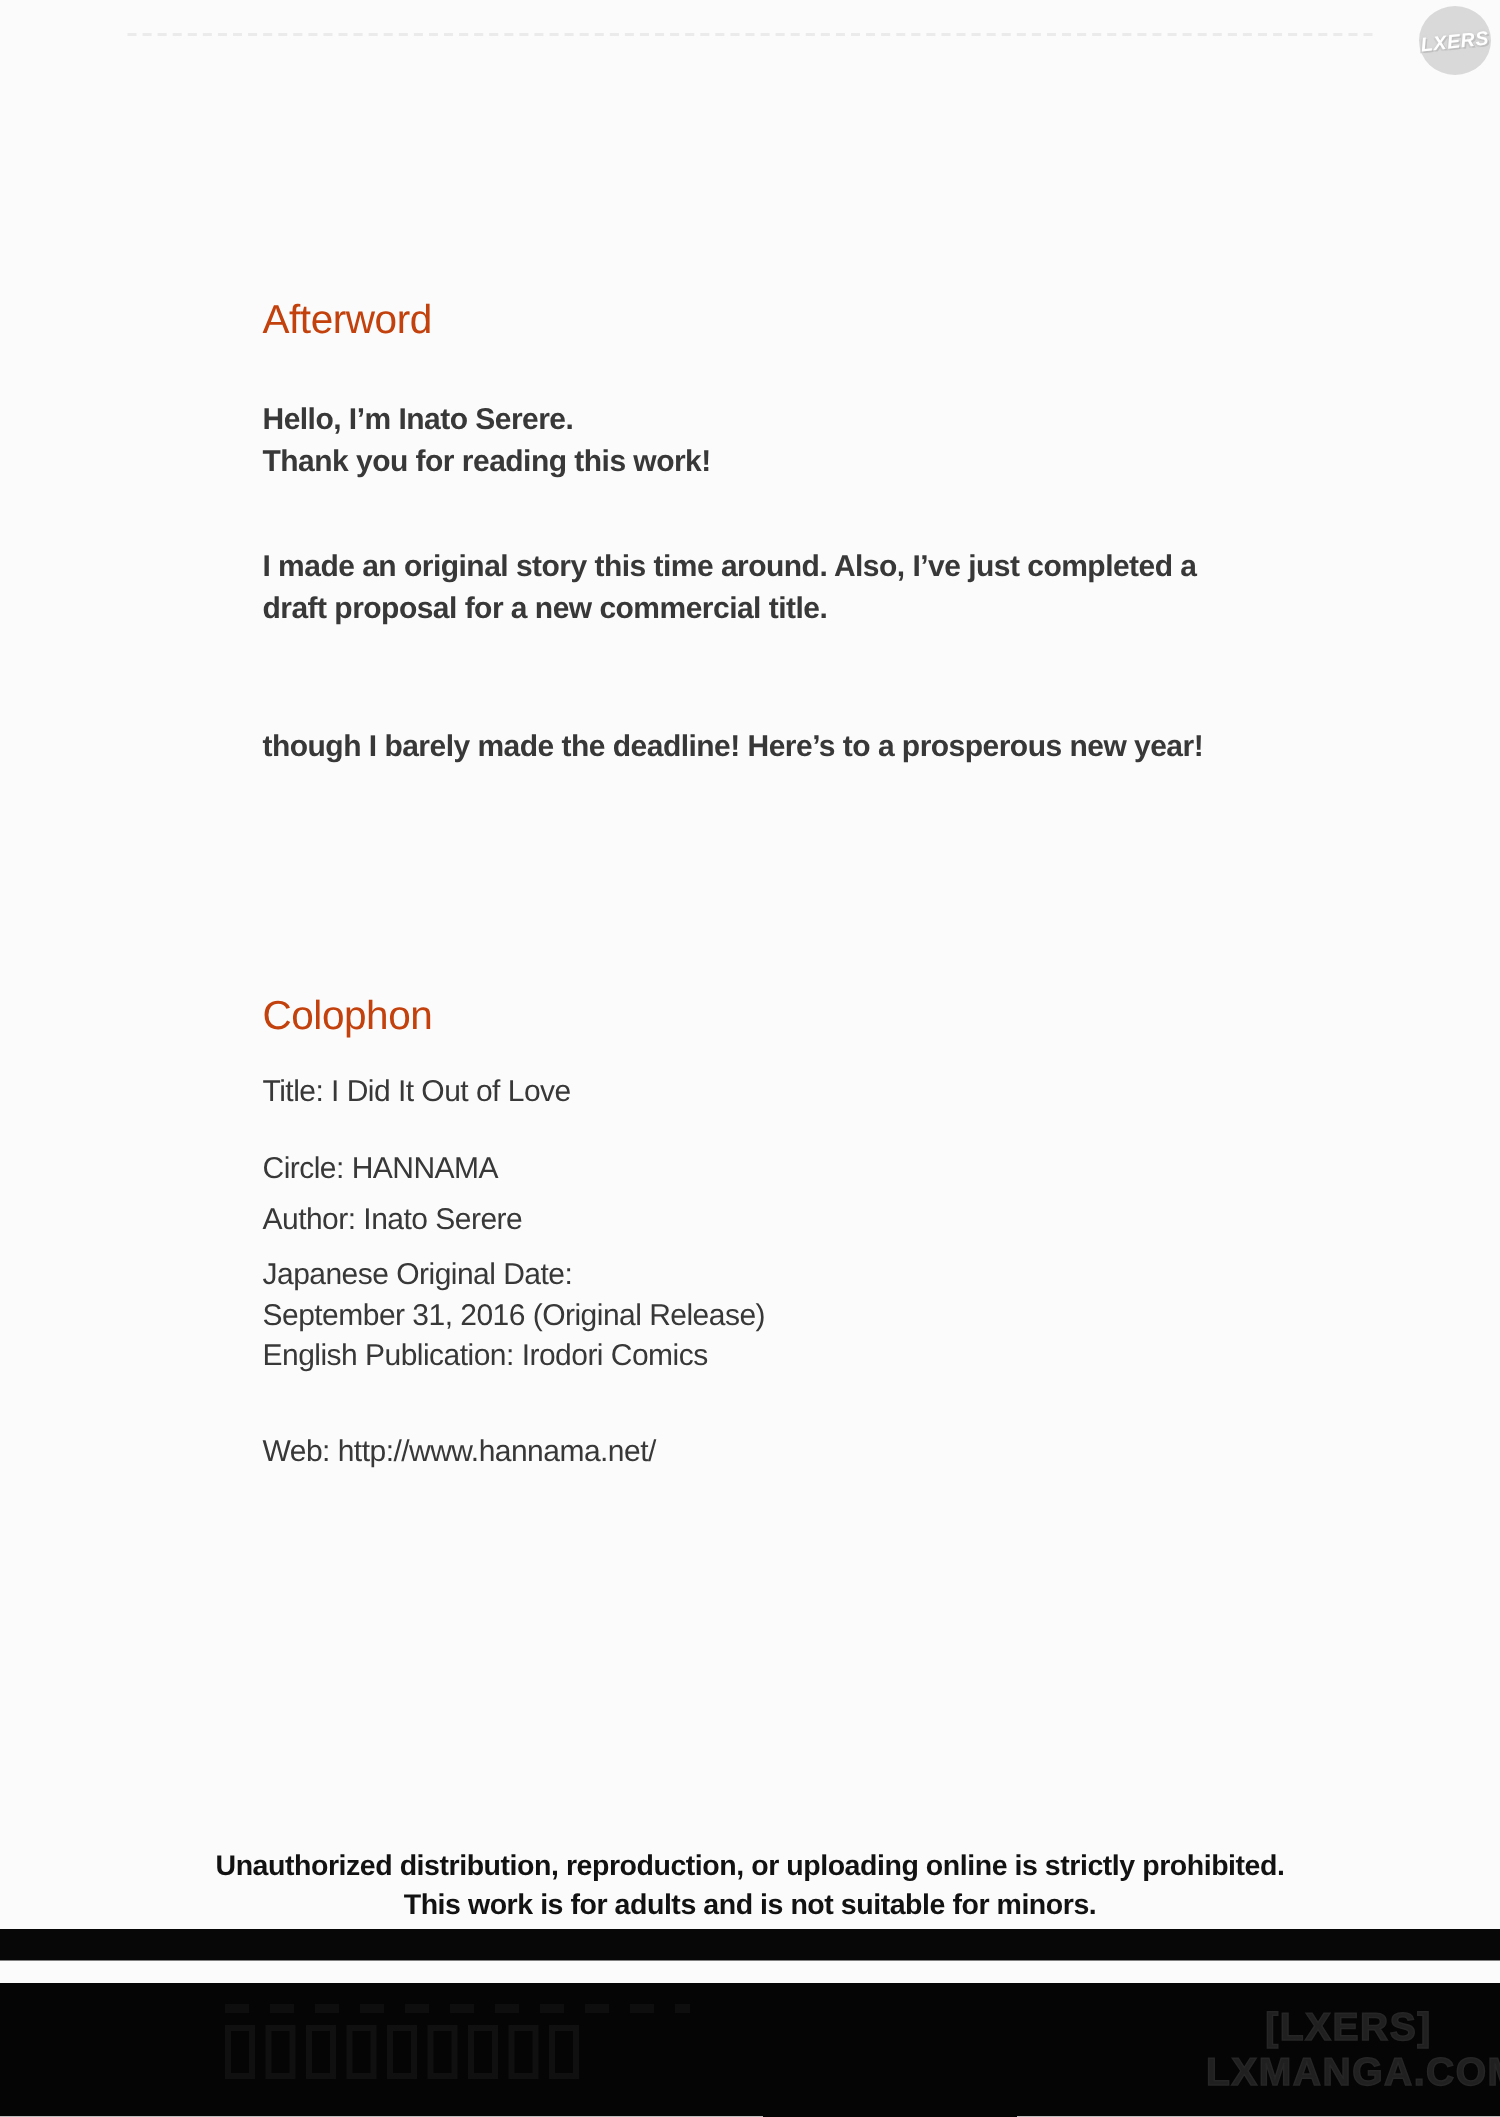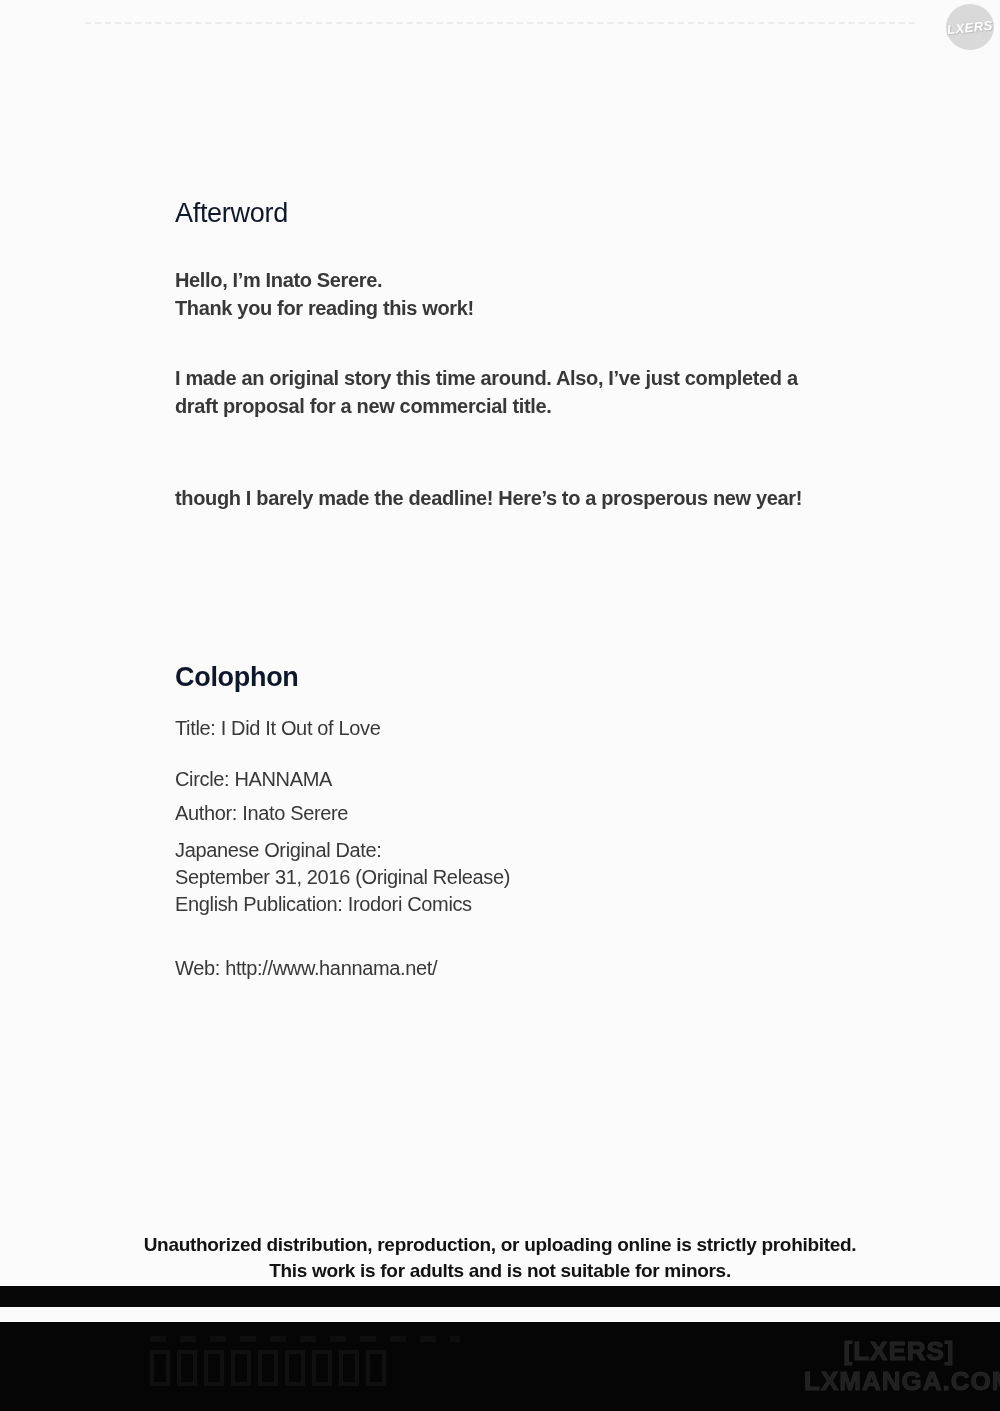--- a/index.html
+++ b/index.html
@@ -44,26 +44,26 @@
     letter-spacing: 0.5px;
     color: #ffffff;
     text-shadow: 1px 1px 0 #bfbfbf, -1px 1px 0 #cccccc, 0 0 2px #c8c8c8;
     transform: rotate(-6deg);
   }
   .heading {
     position: absolute;
     left: 175px;
     margin: 0;
     font-size: 27px;
-    color: #0f172a;
+    color: #c2410c;
     letter-spacing: -0.3px;
     font-weight: 500;
   }
   #afterword-heading { top: 198px; }
-  #colophon-heading  { top: 662px; font-weight: 700; }
+  #colophon-heading  { top: 662px; font-weight: 400; }
   .para {
     position: absolute;
     left: 175px;
     margin: 0;
     font-size: 20px;
     line-height: 28px;
     color: #383838;
     letter-spacing: -0.35px;
     white-space: nowrap;
     font-weight: bold;

